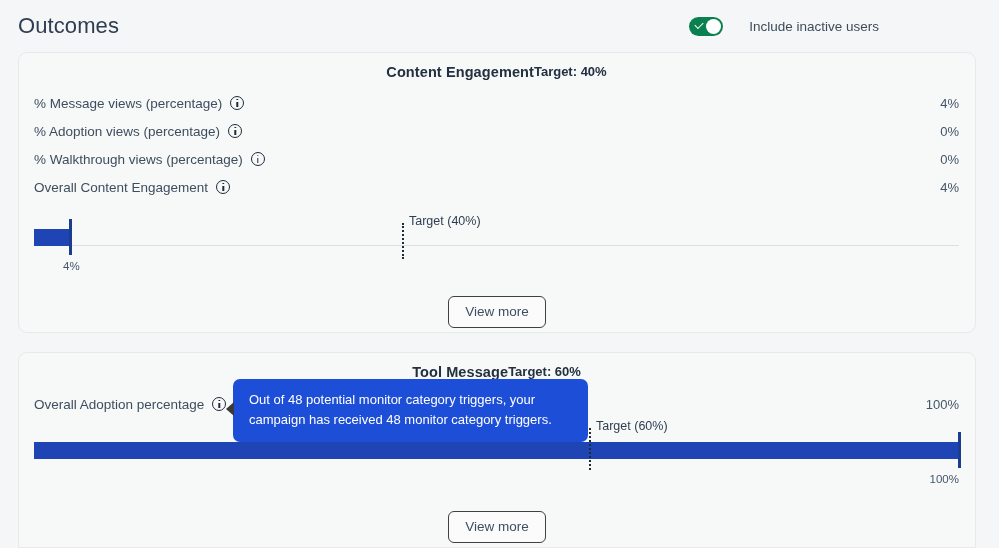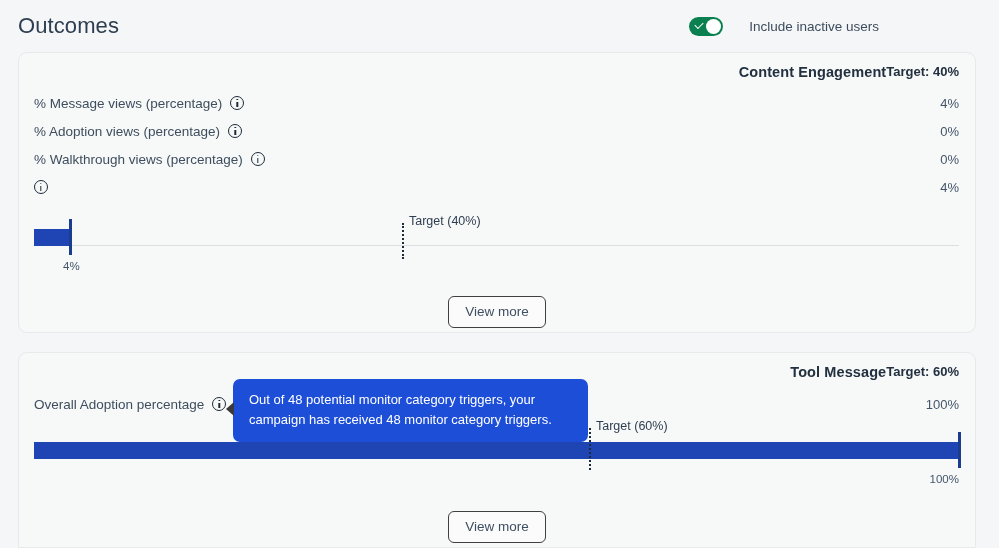--- a/index.html
+++ b/index.html
@@ -86,21 +86,21 @@
   }
   #card-content { top: 52px; height: 281px; }
   #card-tool    { top: 352px; height: 196px; border-bottom-left-radius: 0; border-bottom-right-radius: 0; }
 
   .card-head {
     position: relative;
     height: 36px;
     padding: 11px 16px 0 15px;
     display: flex;
     align-items: flex-start;
-    justify-content: flex-end;
+    justify-content: center;
   }
   .card-title {
     font-size: 14.5px;
     font-weight: bold;
     color: #22303f;
     letter-spacing: 0.1px;
   }
   .card-target {
     font-size: 13px;
     font-weight: bold;
@@ -287,20 +287,21 @@
       <div class="metric-row">
         <span class="metric-left">
           <span class="metric-label">% Walkthrough views (percentage)</span>
           <span class="info-icon"></span>
         </span>
         <span class="metric-value">0%</span>
       </div>
 
       <div class="metric-row">
         <span class="metric-left">
+          <span class="metric-label">Overall Content Engagement</span>
           <span class="info-icon"></span>
         </span>
         <span class="metric-value">4%</span>
       </div>
 
     </div>
 
     <div class="chart" id="chart-content">
       <div class="axis-line" style="top:35px;"></div>
       <div class="bar" style="left:0px; top:19px; width:35px;"></div>

